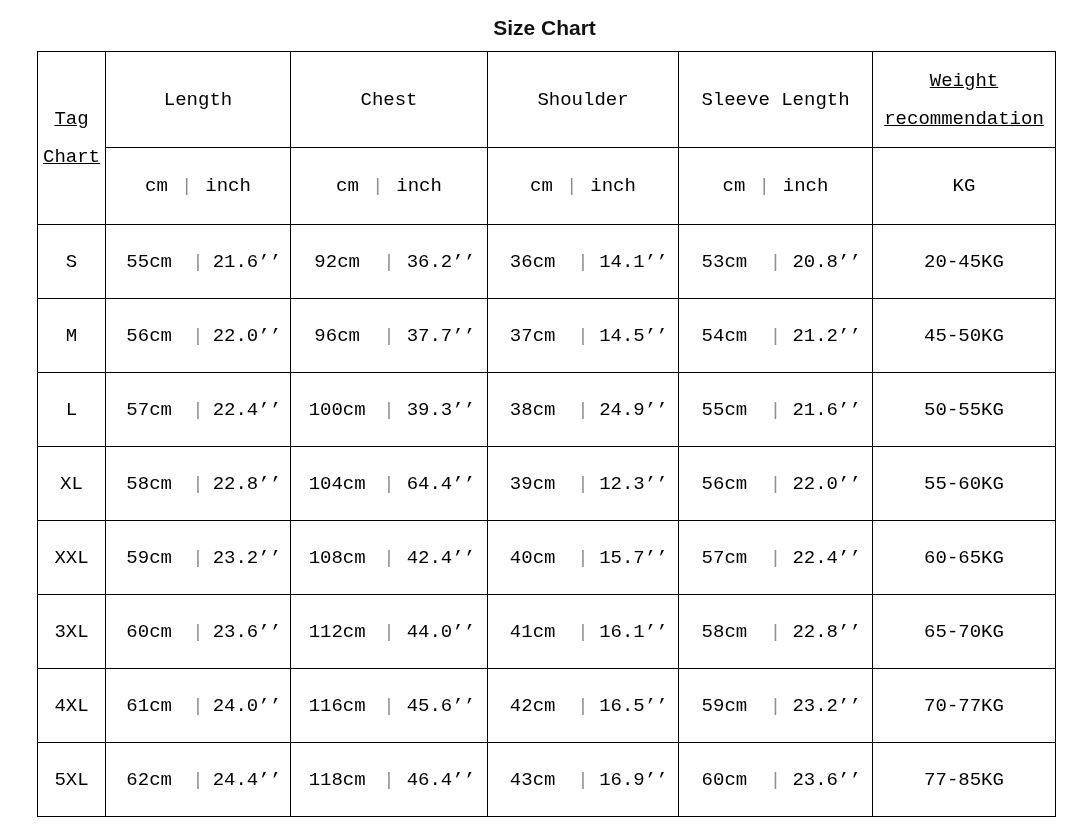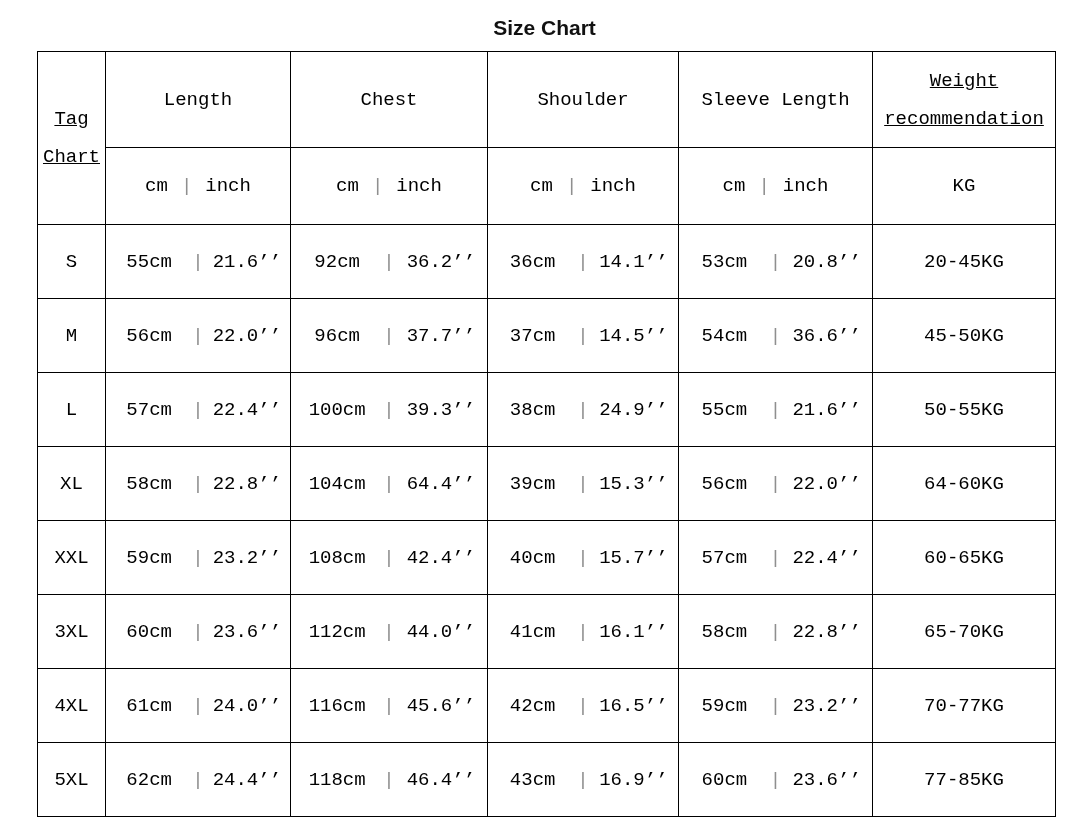--- a/index.html
+++ b/index.html
@@ -166,21 +166,21 @@
       <div class="meas">
         <span class="half">37cm</span>
               <span class="pipe">|</span>
               <span class="half">14.5’’</span>
       </div>
     </td>
     <td>
       <div class="meas">
         <span class="half">54cm</span>
               <span class="pipe">|</span>
-              <span class="half">36.6’’</span>
+              <span class="half">21.2’’</span>
       </div>
     </td>
     <td><span>45-50KG</span></td>
   </tr>
 
   <tr class="row-data">
     <td><span>L</span></td>
     <td>
       <div class="meas">
         <span class="half">57cm</span>
@@ -225,31 +225,31 @@
       <div class="meas">
         <span class="half">104cm</span>
               <span class="pipe">|</span>
               <span class="half">64.4’’</span>
       </div>
     </td>
     <td>
       <div class="meas">
         <span class="half">39cm</span>
               <span class="pipe">|</span>
-              <span class="half">15.3’’</span>
+              <span class="half">12.3’’</span>
       </div>
     </td>
     <td>
       <div class="meas">
         <span class="half">56cm</span>
               <span class="pipe">|</span>
               <span class="half">22.0’’</span>
       </div>
     </td>
-    <td><span>64-60KG</span></td>
+    <td><span>55-60KG</span></td>
   </tr>
 
   <tr class="row-data">
     <td><span>XXL</span></td>
     <td>
       <div class="meas">
         <span class="half">59cm</span>
               <span class="pipe">|</span>
               <span class="half">23.2’’</span>
       </div>

